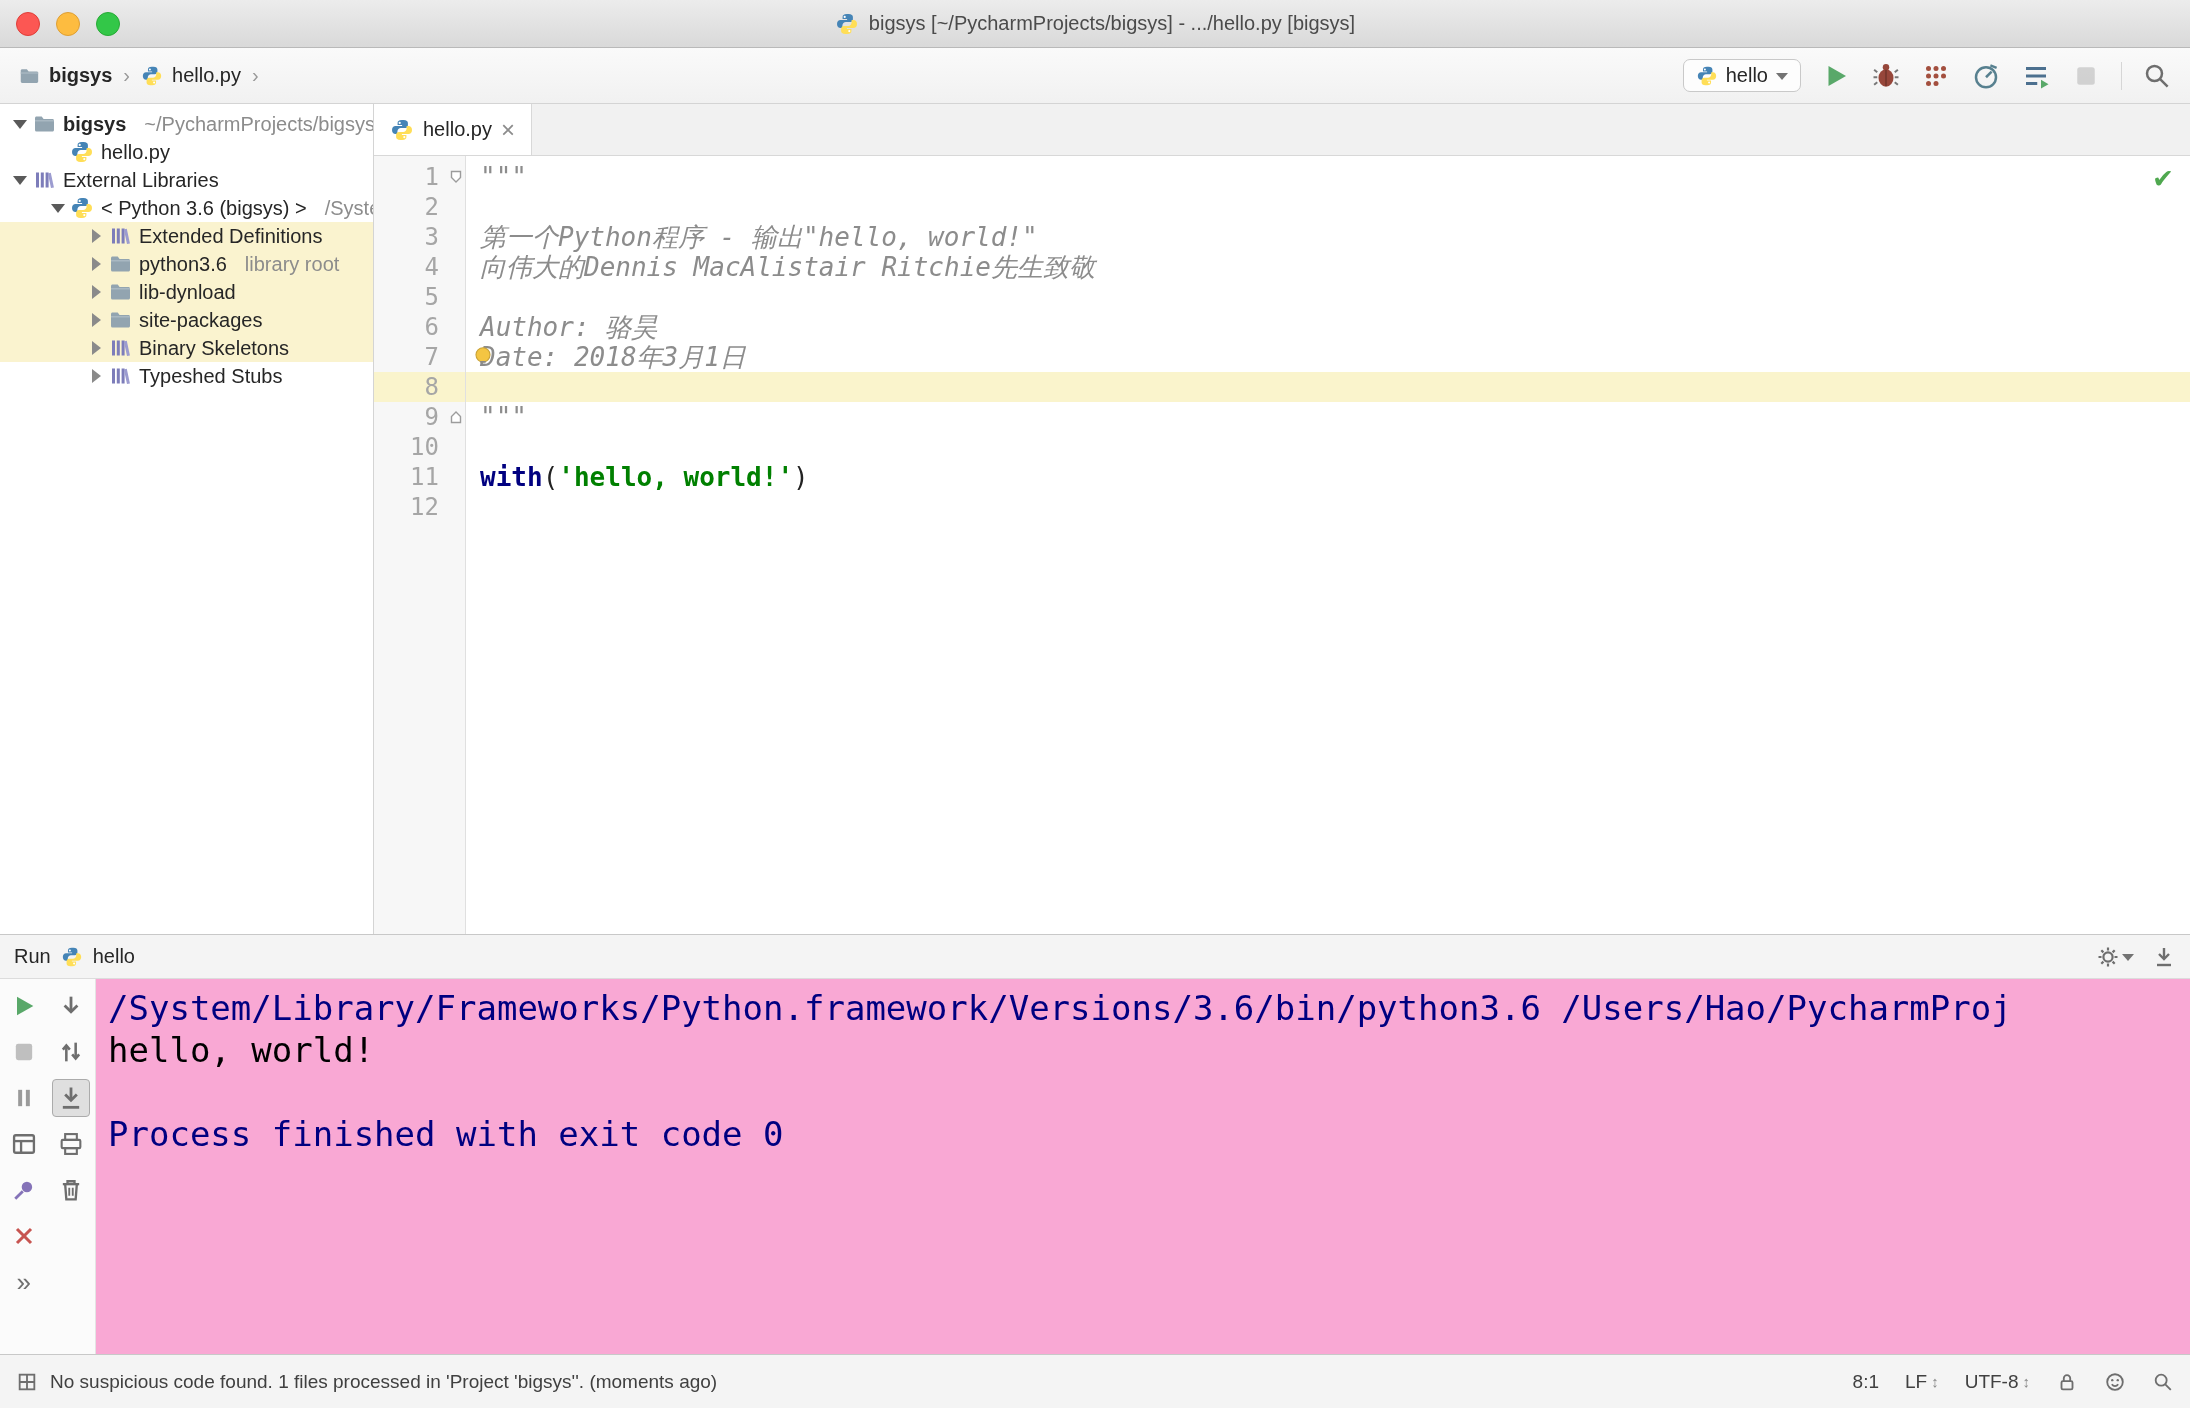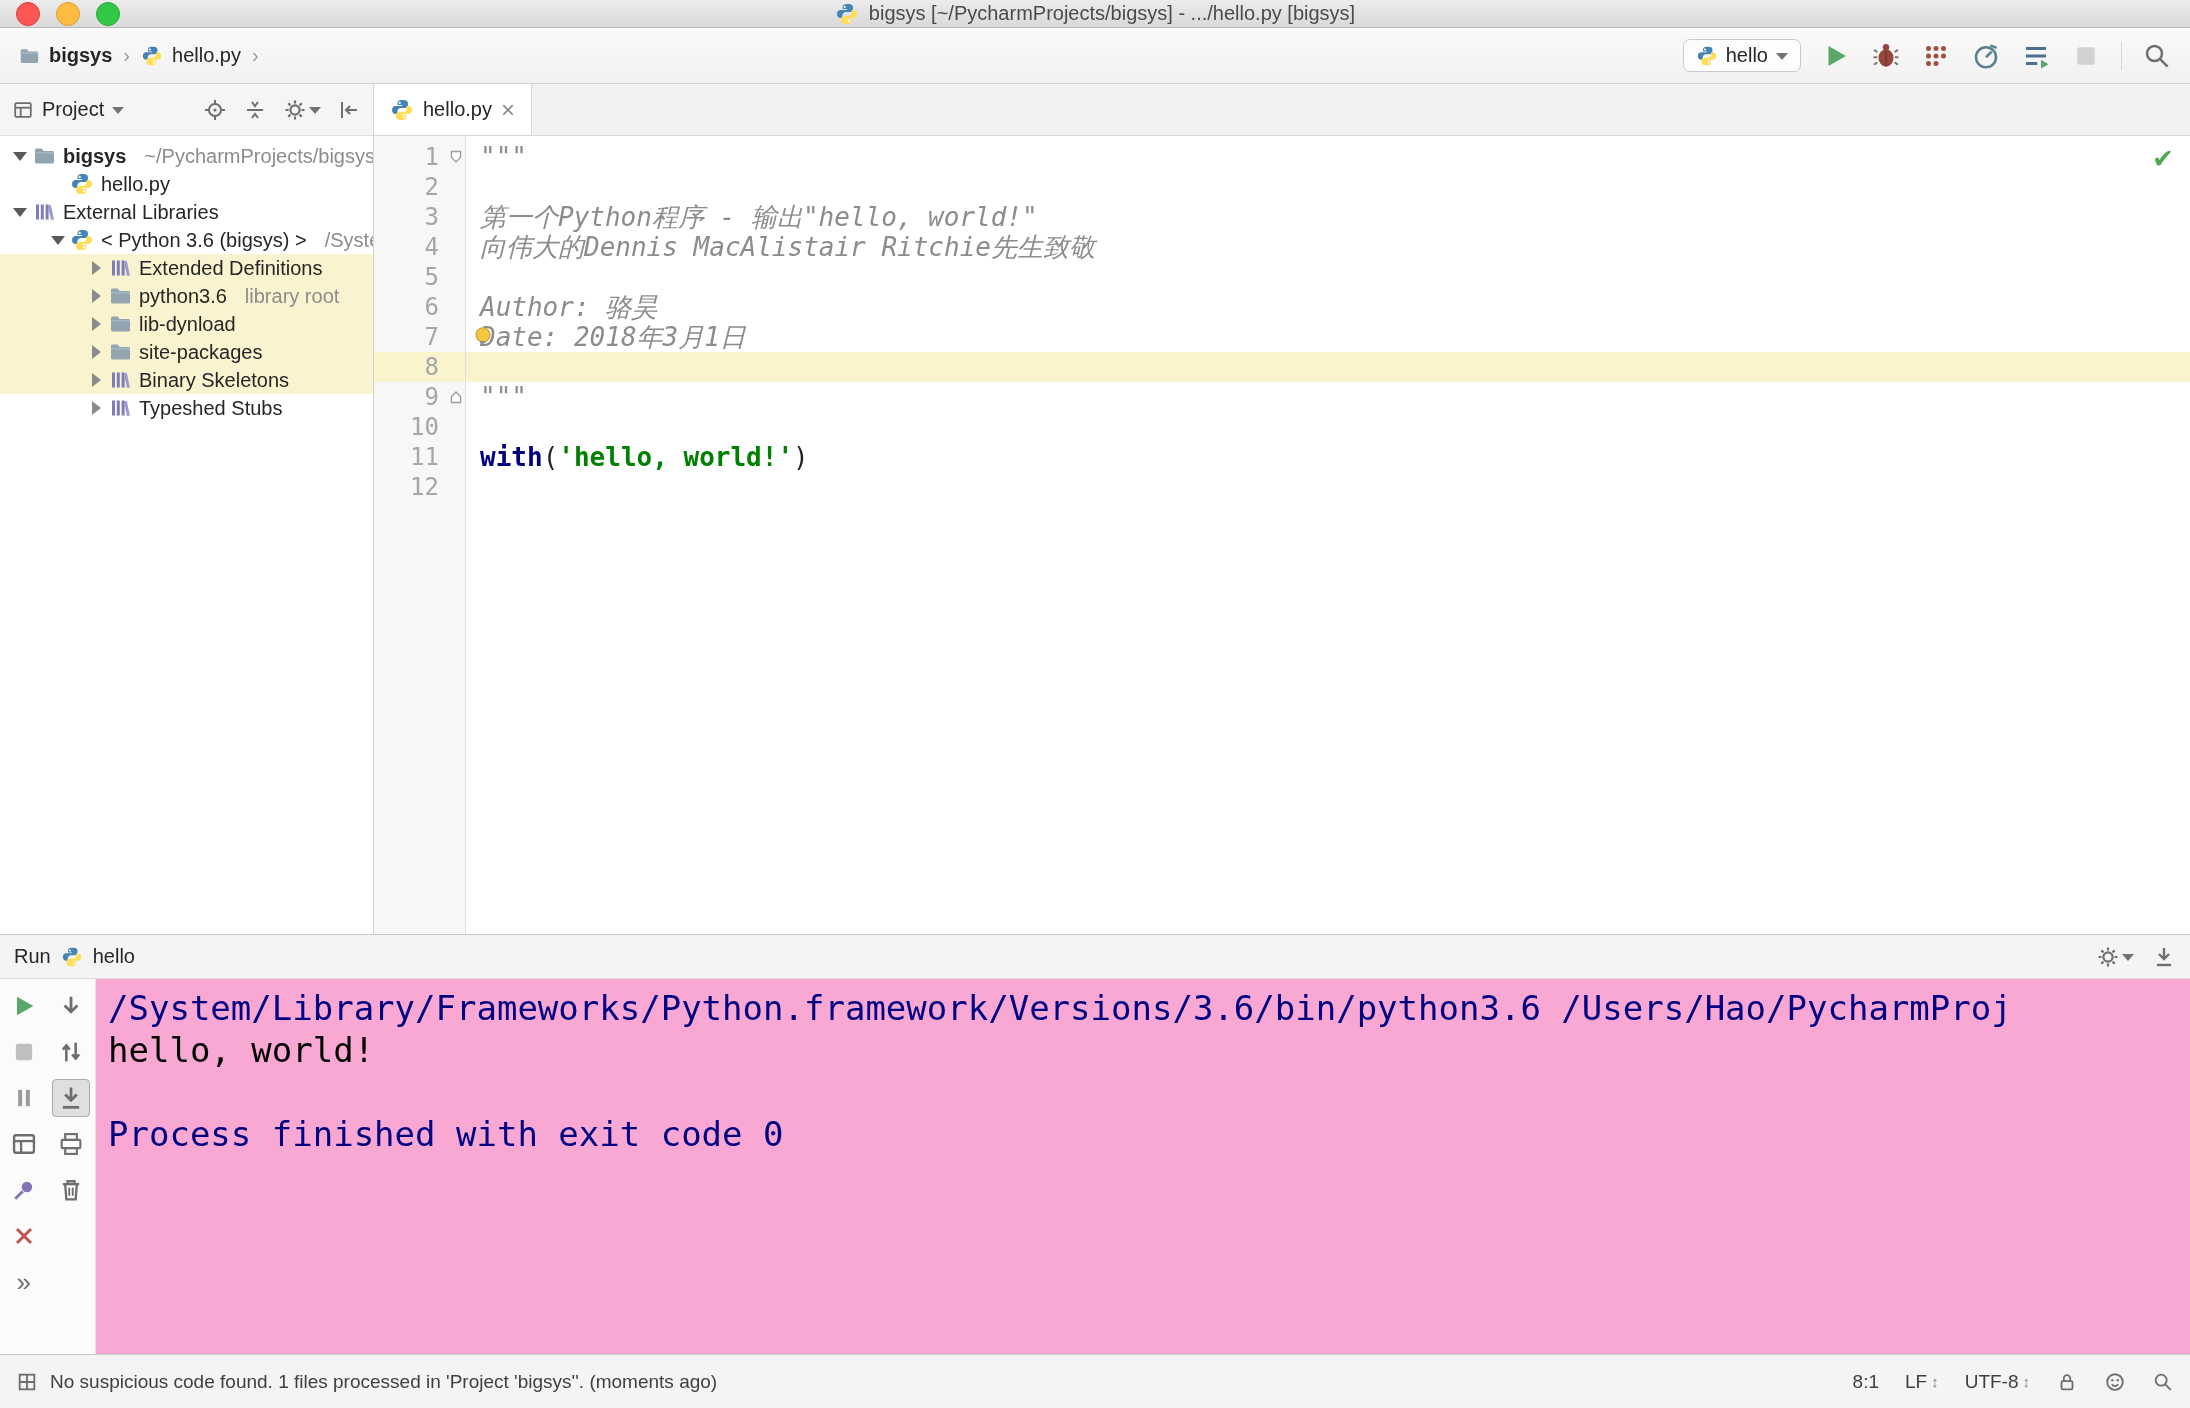--- a/index.html
+++ b/index.html
@@ -3,21 +3,21 @@
 <meta charset="utf-8">
 <style>
   * { margin:0; padding:0; box-sizing:border-box; }
   html,body { width:2190px; height:1408px; overflow:hidden; }
   body { font-family:"Liberation Sans","DejaVu Sans",sans-serif; color:#262626; background:#fff; }
   svg { display:block; }
 
   .window { width:100%; height:100%; display:flex; flex-direction:column; }
 
   
-  .titlebar { height:28px; flex:none; background:linear-gradient(#ECECEC,#D9D9D9); border-bottom:1px solid #B9B9B9; position:relative; display:flex; align-items:center; }
+  .titlebar { height:48px; flex:none; background:linear-gradient(#ECECEC,#D9D9D9); border-bottom:1px solid #B9B9B9; position:relative; display:flex; align-items:center; }
   .traffic { display:flex; gap:16px; padding-left:16px; position:relative; z-index:2; }
   .light { width:24px; height:24px; border-radius:50%; display:inline-block; }
   .light.red { background:#FC5753; border:1px solid #DF3E38; }
   .light.yellow { background:#FDBC40; border:1px solid #DE9F34; }
   .light.green { background:#33C748; border:1px solid #27AA35; }
   .title { position:absolute; left:0; right:0; display:flex; justify-content:center; align-items:center; gap:10px; color:#4B4B4B; font-size:20px; font-weight:500; }
 
   
   .navbar { height:56px; flex:none; background:linear-gradient(#FAFAFA,#F1F1F1); border-bottom:1px solid #D4D4D4; display:flex; align-items:center; padding:0 18px; }
   .crumbs { display:flex; align-items:center; gap:9px; font-size:20px; }
@@ -317,44 +317,20 @@
       <span class="search-sep"></span>
       <svg class="abtn">
           <use href="#i-search"></use>
         </svg>
     </div>
   </div>
 
   <div class="main">
 
     <div class="project-panel">
-      <div class="panel-header">
-        <svg class="phicon">
-            <use href="#i-layout"></use>
-          </svg>
-        <span>Project</span>
-        <span class="dd"></span>
-        <div class="ph-actions">
-          <svg class="hbtn">
-              <use href="#i-locate"></use>
-            </svg>
-          <svg class="hbtn">
-              <use href="#i-collapse"></use>
-            </svg>
-          <span class="withdd">
-            <svg class="hbtn">
-                <use href="#i-gear"></use>
-              </svg>
-            <span class="dd"></span>
-          </span>
-          <svg class="hbtn">
-              <use href="#i-hide"></use>
-            </svg>
-        </div>
-      </div>
       <div class="tree">
         <div class="trow lv0">
           <span class="chev exp"></span>
           <svg class="ti">
               <use href="#i-folder"></use>
             </svg>
           <span class="tlabel b">bigsys</span>
           <span class="tsuffix">~/PycharmProjects/bigsys</span>
         </div>
         <div class="trow lv1">

